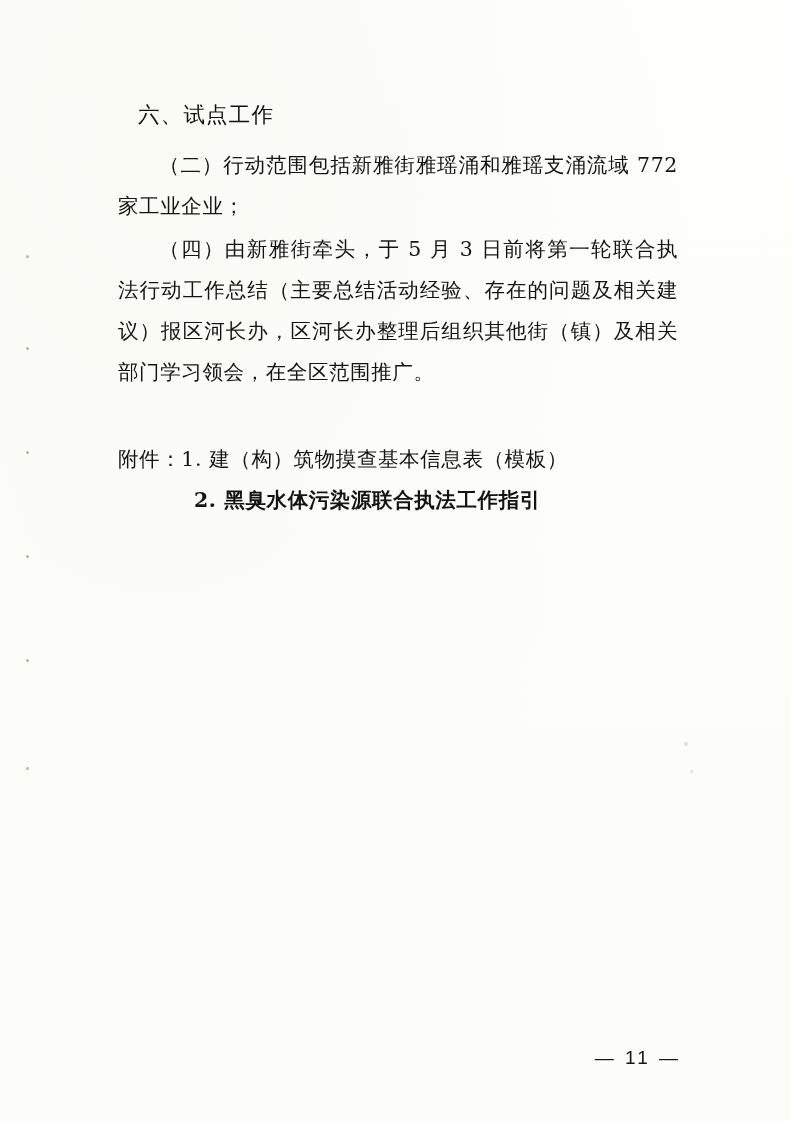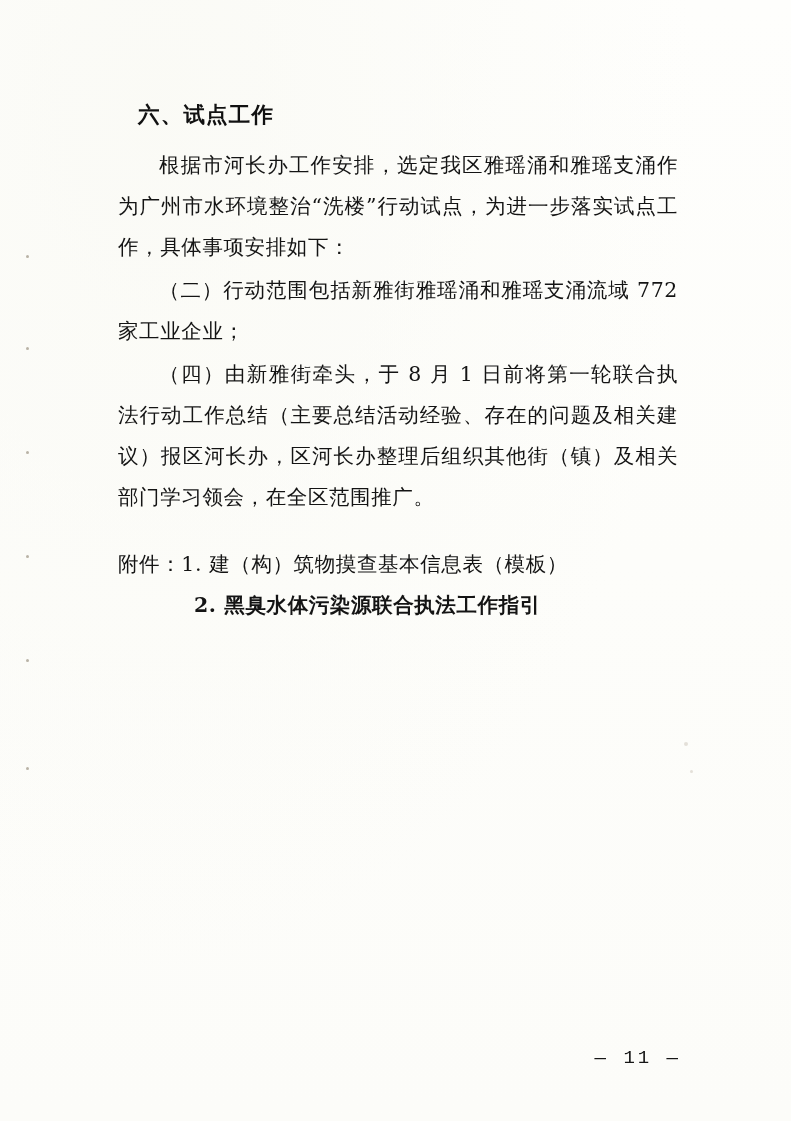--- a/index.html
+++ b/index.html
@@ -30,61 +30,61 @@
     pointer-events: none;
   }
   .content {
     position: absolute;
     left: 118px;
     top: 100px;
     width: 560px;
   }
   .heading {
     font-size: 21.5px;
-    font-weight: bold;
+    font-weight: normal;
     letter-spacing: 1.2px;
     margin: 0 0 16px 20px;
     color: #111;
     font-family: "DejaVu Sans", "Liberation Sans", sans-serif;
   }
   p.para {
     margin: 0 0 2px 0;
     font-size: 20.5px;
     line-height: 41px;
     text-align: justify;
     text-justify: inter-ideograph;
     letter-spacing: 0.6px;
     color: #141414;
     text-indent: 0;
   }
   p.para.indent {
     text-indent: 41px;
   }
   .attach-block {
-    margin-top: 26px;
+    margin-top: 46px;
   }
   .attach-line {
     font-size: 20.5px;
     line-height: 41px;
     letter-spacing: 0.6px;
     margin: 0;
     color: #141414;
   }
   .attach-line.second {
     margin-left: 76px;
     font-weight: bold;
   }
   .page-number {
     position: absolute;
     right: 110px;
     bottom: 52px;
     font-size: 19px;
     letter-spacing: 3px;
     color: #161616;
-    font-family: Liberation Mono, monospace;
+    font-family: Liberation Sans, sans-serif;
   }
   
   .margin-dots {
     position: absolute;
     left: 26px;
     top: 255px;
     width: 4px;
     height: 560px;
   }
   .margin-dots i {
@@ -117,23 +117,22 @@
     <i style="top:404px"></i>
     <i style="top:512px"></i>
   </div>
 
   <span class="edge-speck" style="left:684px; top:742px; width:4px; height:4px;"></span>
   <span class="edge-speck" style="left:690px; top:770px; width:3px; height:3px;"></span>
 
   <div class="content">
     <h1 class="heading">六、试点工作</h1>
 
-    <p class="para indent">根据市河长办工作安排，选定我区雅瑶涌和雅瑶支涌作为广州市水环境整治“洗楼”行动试点，为进一步落实试点工作，具体事项安排如下：</p>
     <p class="para indent">（二）行动范围包括新雅街雅瑶涌和雅瑶支涌流域 772 家工业企业；</p>
-    <p class="para indent">（四）由新雅街牵头，于 8 月 1 日前将第一轮联合执法行动工作总结（主要总结活动经验、存在的问题及相关建议）报区河长办，区河长办整理后组织其他街（镇）及相关部门学习领会，在全区范围推广。</p>
+    <p class="para indent">（四）由新雅街牵头，于 5 月 3 日前将第一轮联合执法行动工作总结（主要总结活动经验、存在的问题及相关建议）报区河长办，区河长办整理后组织其他街（镇）及相关部门学习领会，在全区范围推广。</p>
 
     <div class="attach-block">
       <p class="attach-line">附件：1. 建（构）筑物摸查基本信息表（模板）</p>
       <p class="attach-line second">2. 黑臭水体污染源联合执法工作指引</p>
     </div>
   </div>
 
   <div class="page-number">— 11 —</div>
 </div>
 

